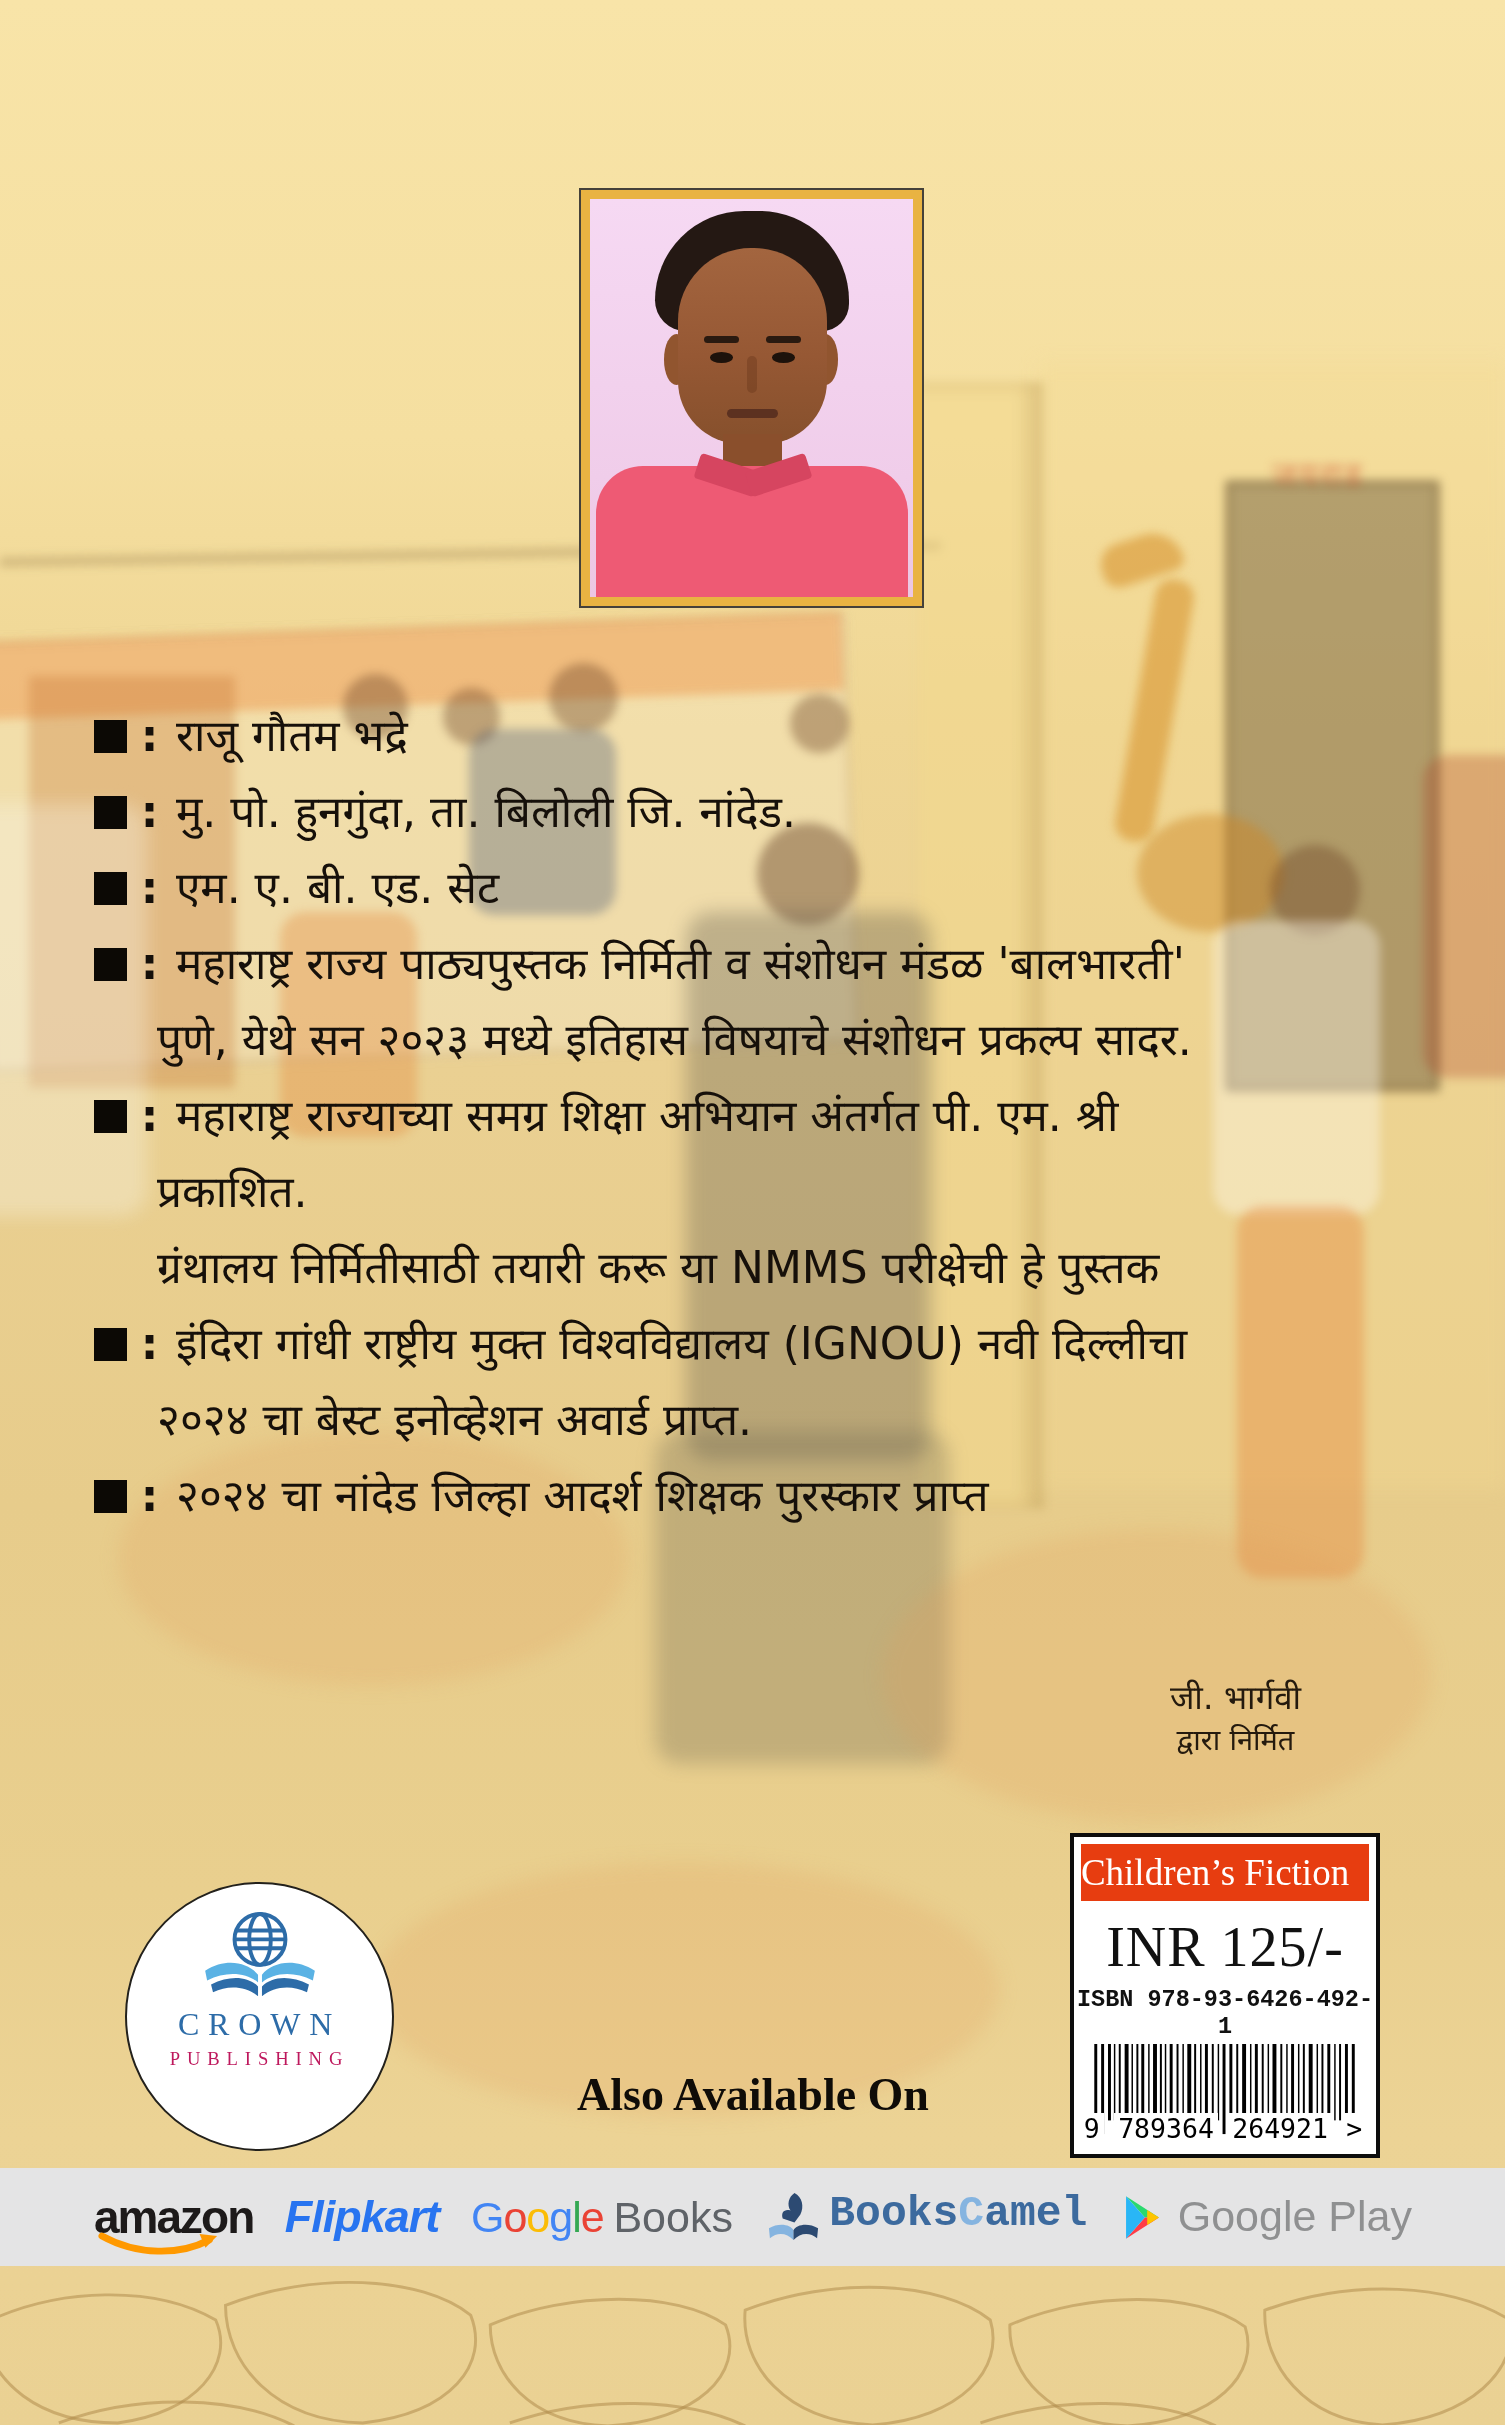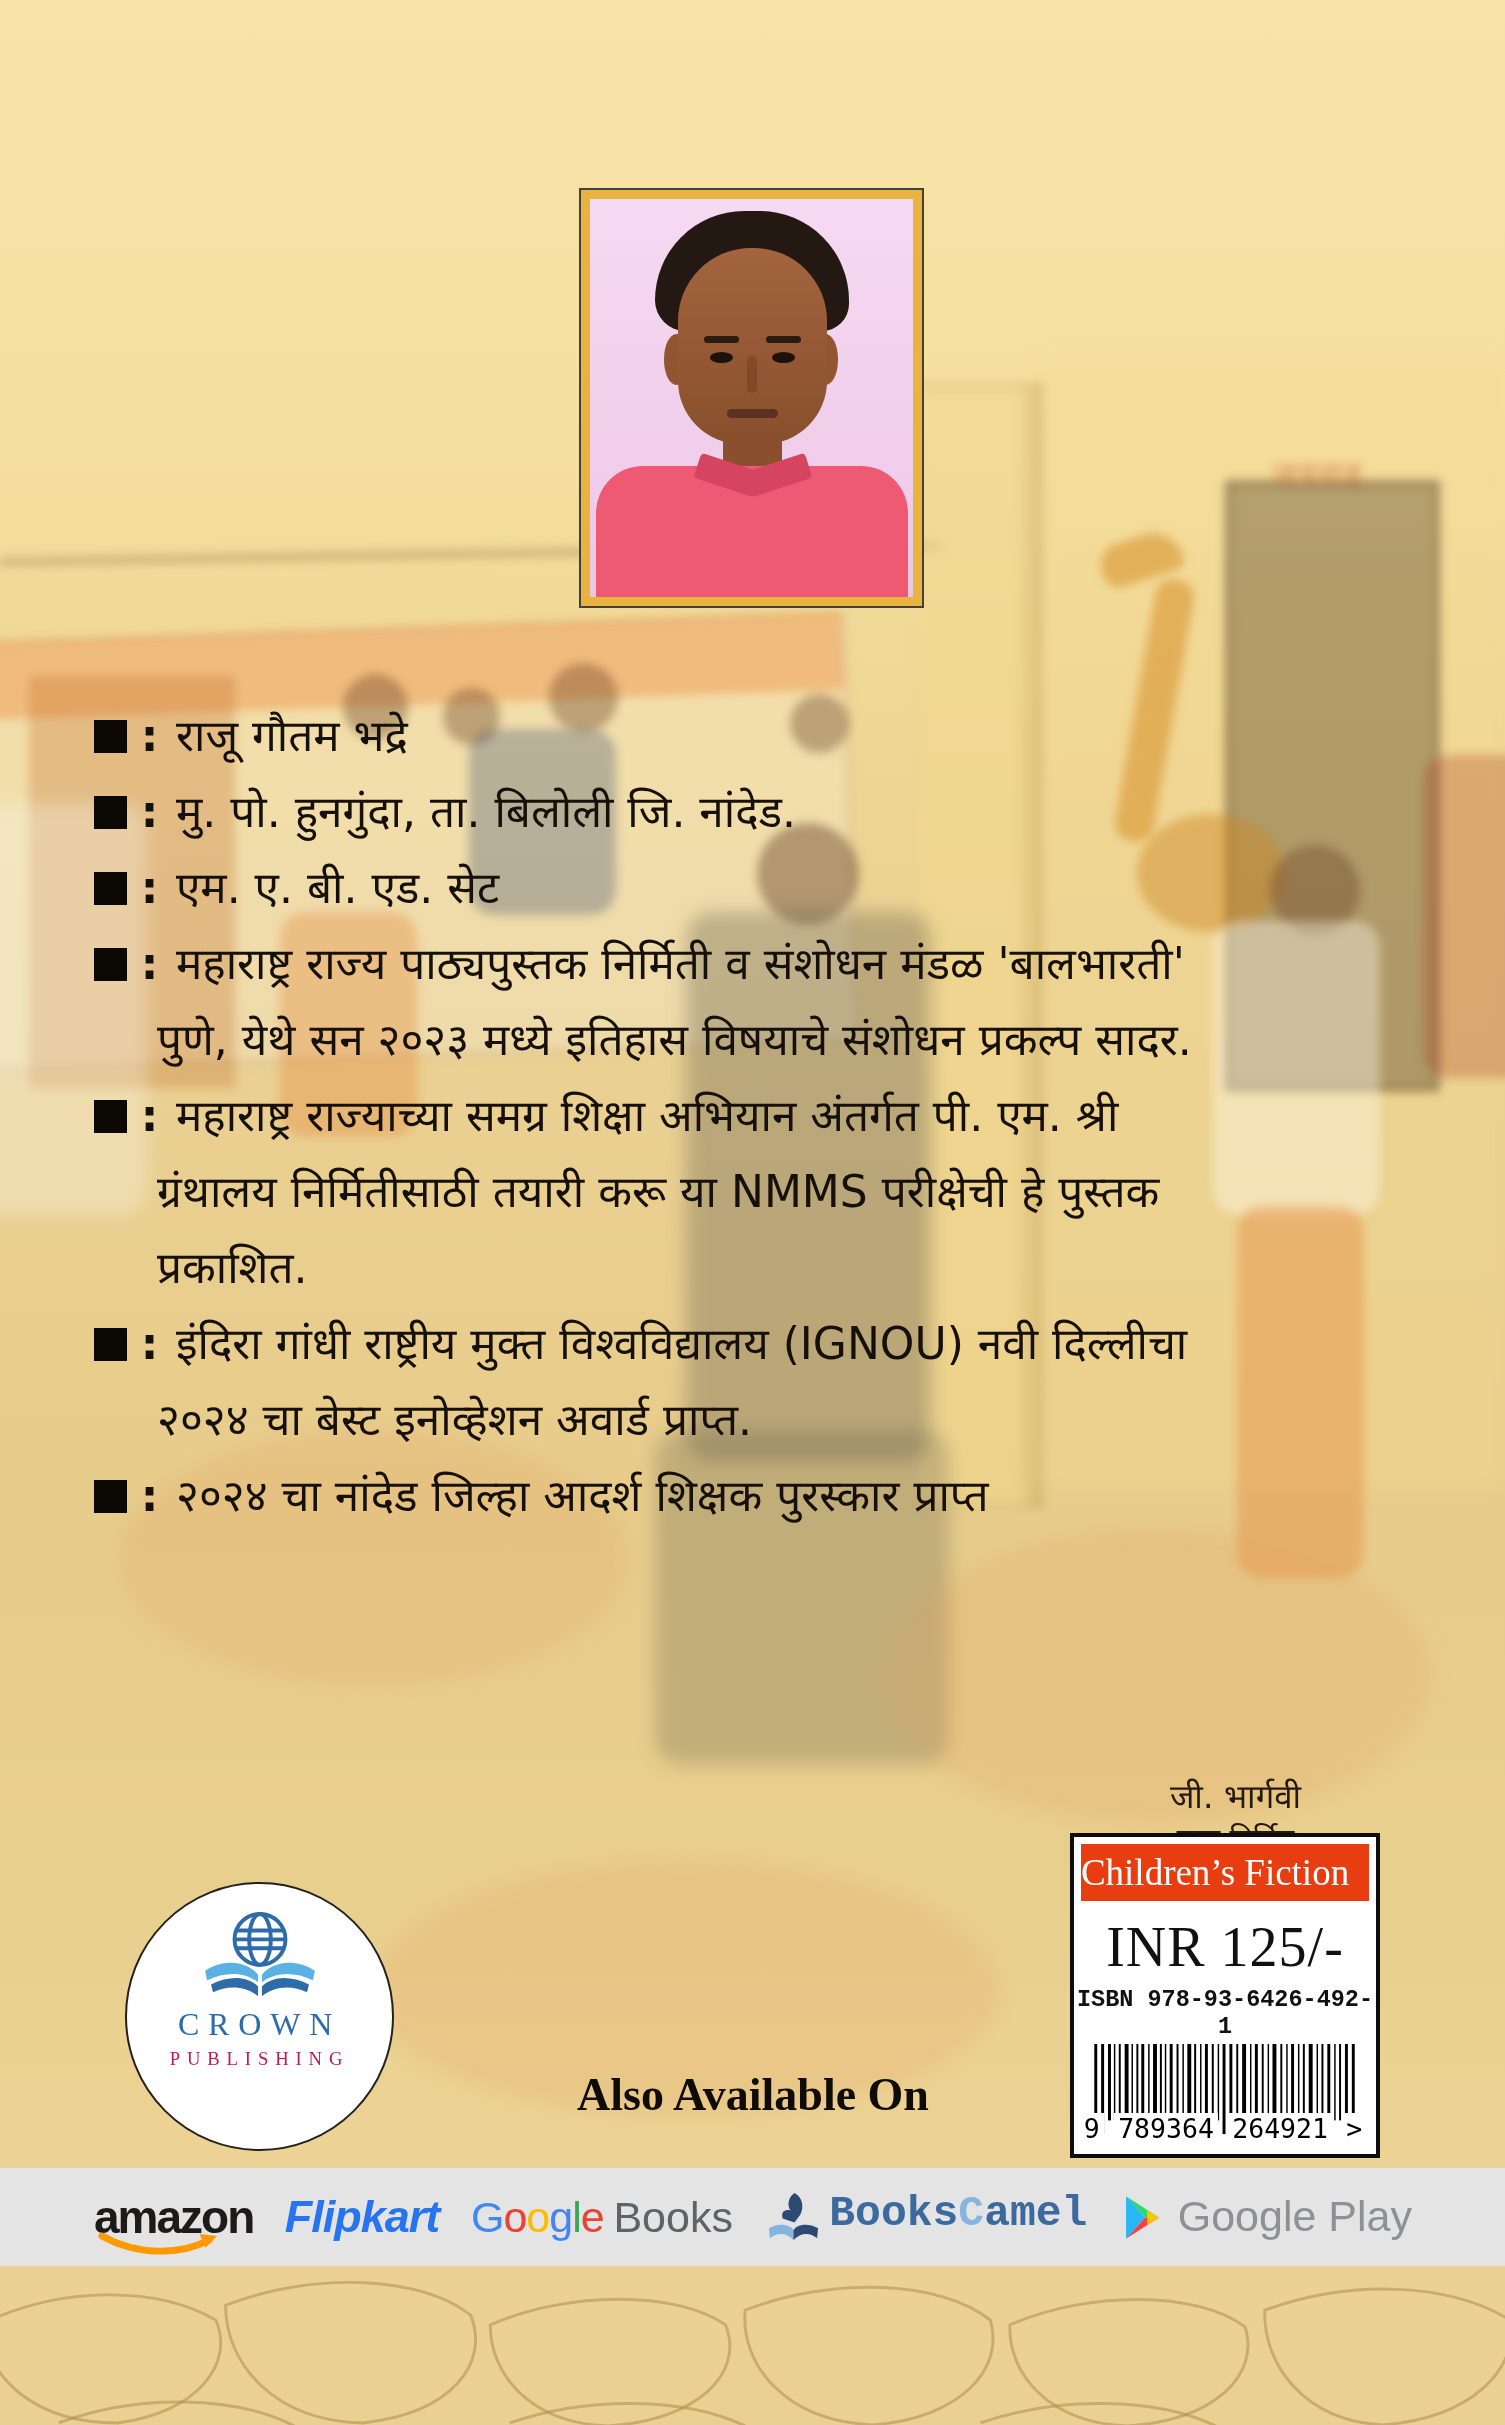--- a/index.html
+++ b/index.html
@@ -63,21 +63,21 @@
   .p-collar-r{left:157px;top:263px;width:63px;height:25.5px;background:#d64560;transform:rotate(-18deg);border-radius:3.9px;}
 
   
   .bio{position:absolute;left:94px;top:698px;width:1402px;color:#16100a;font-size:44px;line-height:76px;font-weight:500;}
   .bio-line{white-space:nowrap;display:flex;align-items:center;}
   .bio-line.cont{padding-left:63px;}
   .sq{display:inline-block;width:33px;height:33px;background:#0c0905;margin-right:11.8px;flex:0 0 auto;}
   .colon{margin:0 17.6px 0 2px;font-weight:700;}
 
   
-  .credit{position:absolute;left:1106px;top:1774px;width:259px;text-align:center;color:#241a0e;}
+  .credit{position:absolute;left:1106px;top:1675px;width:259px;text-align:center;color:#241a0e;}
   .credit .l1{font-size:33px;line-height:45px;}
   .credit .l2{font-size:29px;line-height:41px;}
 
   
   .pricebox{position:absolute;left:1070px;top:1833px;width:310px;height:325px;background:#fff;border:4.9px solid #0d0d0d;box-sizing:border-box;}
   .cat-band{margin:6.9px;height:57px;background:#e73d10;display:flex;align-items:center;}
   .cat-band span{color:#fff;font-family:"Liberation Serif",serif;font-size:37px;}
   .price{text-align:center;font-family:"Liberation Serif",serif;font-size:56px;color:#111;margin-top:13.7px;letter-spacing:1px;}
   .isbn{text-align:center;font-family:"Liberation Mono",monospace;font-size:23.5px;font-weight:700;color:#111;margin-top:7.8px;letter-spacing:0px;}
   .bars{display:block;margin:3.9px auto 0 auto;}
@@ -184,24 +184,24 @@
       </div>
     <div class="bio-line cont">
         <span>पुणे, येथे सन २०२३ मध्ये इतिहास विषयाचे संशोधन प्रकल्प सादर.</span>
       </div>
     <div class="bio-line">
         <span class="sq"></span>
         <span class="colon">:</span>
         <span>महाराष्ट्र राज्याच्या समग्र शिक्षा अभियान अंतर्गत पी. एम. श्री</span>
       </div>
     <div class="bio-line cont">
+        <span>प्रकाशित.</span>
+      </div>
+    <div class="bio-line cont">
         <span>ग्रंथालय निर्मितीसाठी तयारी करू या NMMS परीक्षेची हे पुस्तक</span>
-      </div>
-    <div class="bio-line cont">
-        <span>प्रकाशित.</span>
       </div>
     <div class="bio-line">
         <span class="sq"></span>
         <span class="colon">:</span>
         <span>इंदिरा गांधी राष्ट्रीय मुक्त विश्वविद्यालय (IGNOU) नवी दिल्लीचा</span>
       </div>
     <div class="bio-line cont">
         <span>२०२४ चा बेस्ट इनोव्हेशन अवार्ड प्राप्त.</span>
       </div>
     <div class="bio-line">

